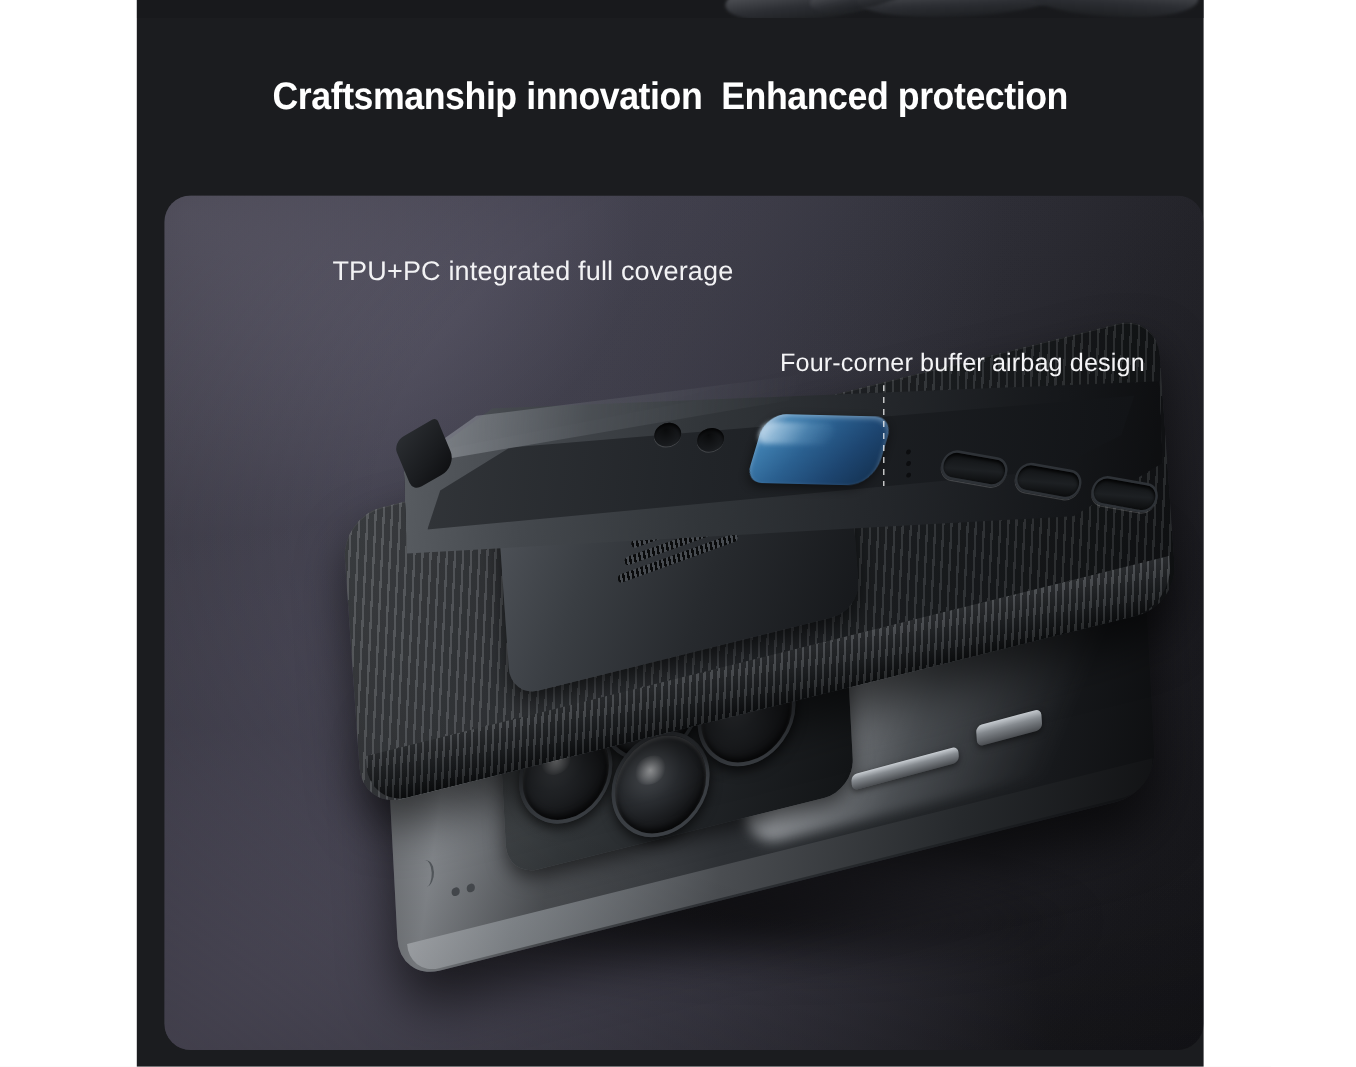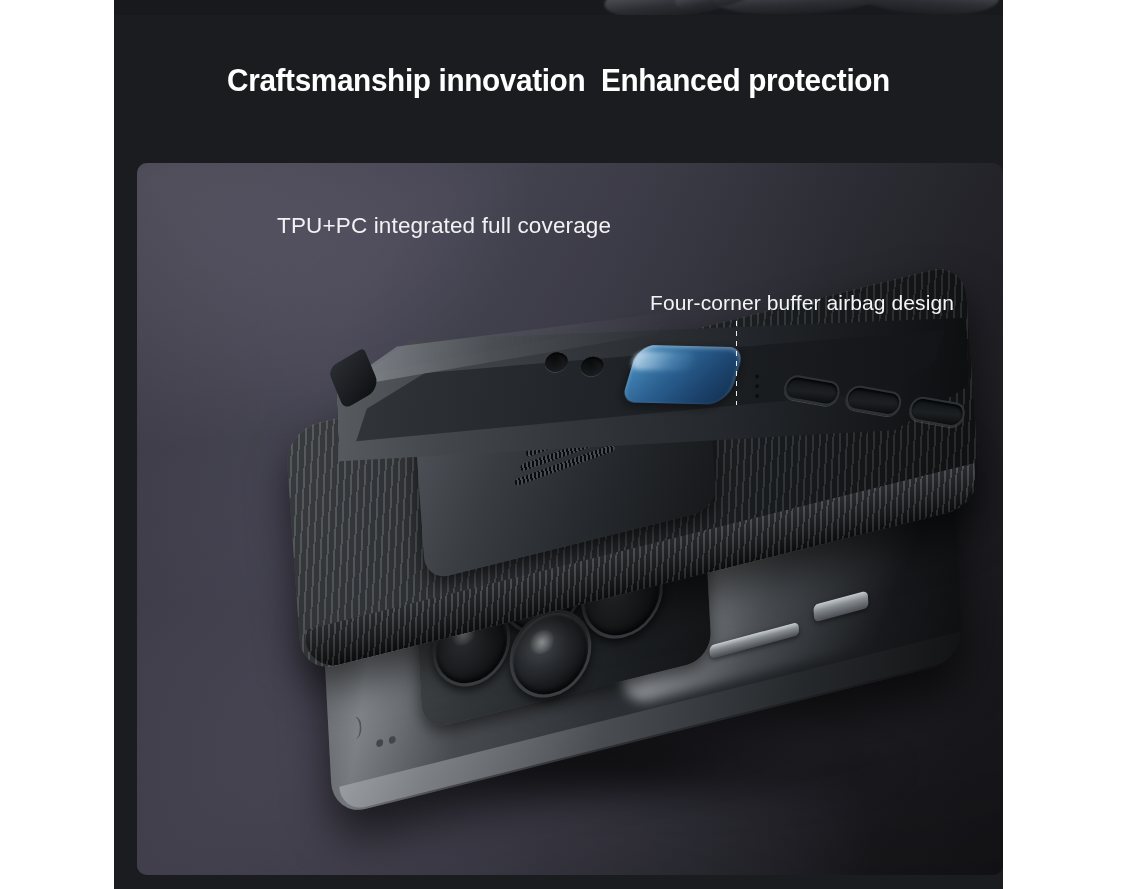--- a/index.html
+++ b/index.html
@@ -45,21 +45,21 @@
     font-weight: 700;
     letter-spacing: -0.4px;
     transform: scaleX(0.93);
     white-space: pre;
   }
 
   
   .feature-panel {
     position: absolute; left: 23px; top: 163px;
     width: 866px; height: 712px;
-    border-radius: 10px;
+    border-radius: 22px;
     overflow: hidden;
     background:
       radial-gradient(125% 100% at 0% 100%, rgba(104,100,120,0.95) 0%, rgba(78,76,92,0.55) 38%, rgba(40,40,48,0.05) 68%),
       radial-gradient(110% 95% at 2% 2%, rgba(110,107,125,0.85) 0%, rgba(66,65,78,0.45) 40%, rgba(30,30,36,0.02) 72%),
       linear-gradient(118deg, #5a5766 0%, #4b4958 24%, #35353f 48%, #232329 70%, #17171b 90%, #141418 100%);
   }
 
   .panel-label {
     position: absolute; left: 140px; top: 50px;
     color: #f2f2f4;

